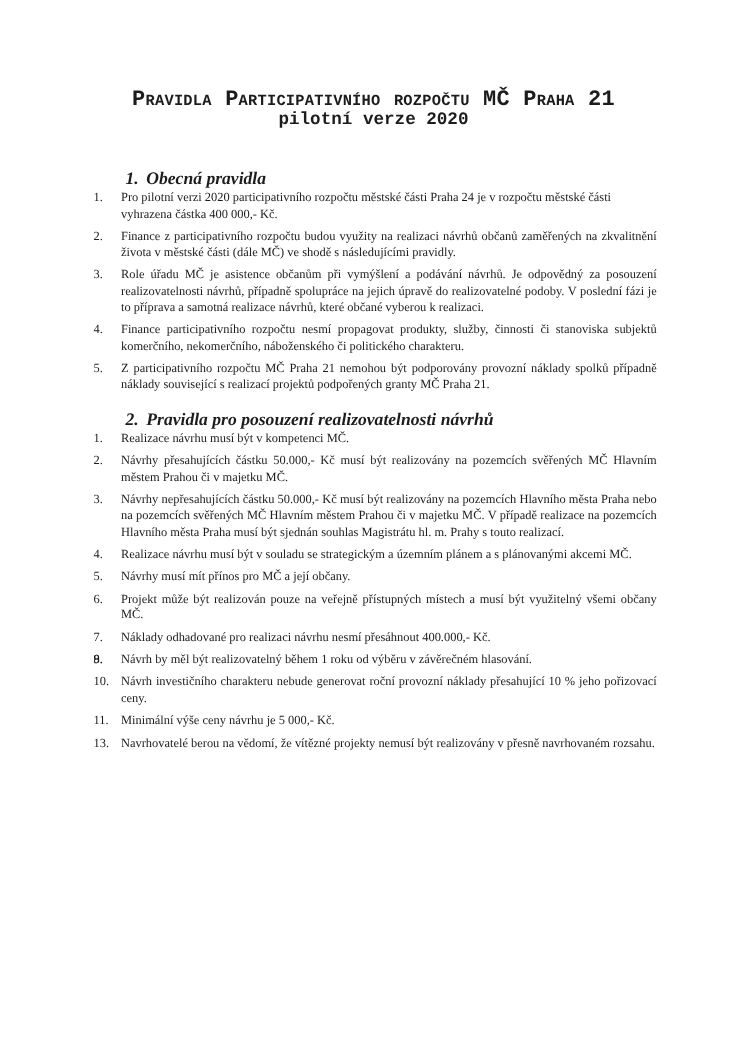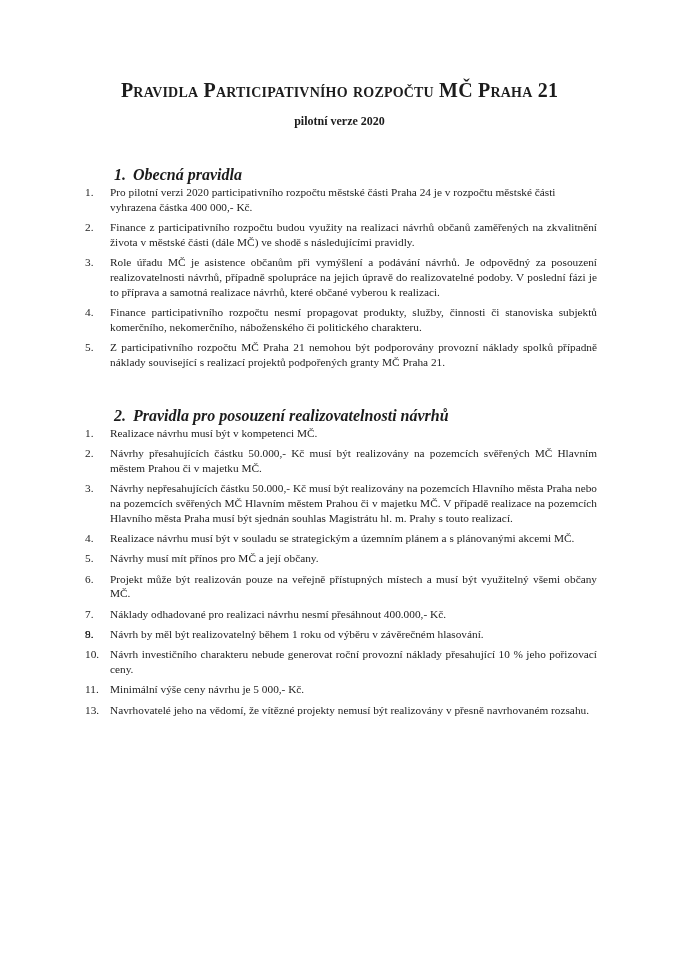--- a/index.html
+++ b/index.html
@@ -7,46 +7,46 @@
   .page {
     width: 679px;
     height: 960px;
     background: #ffffff;
     color: #1c1c1c;
     font-family: "Liberation Serif", serif;
     overflow: hidden;
     margin: 0 auto;
     position: relative;
   }
-  .doc-header { padding-top: 79px; text-align: center; }
+  .doc-header { padding-top: 79px; text-align: center; font-family: Liberation Mono, monospace; }
   .doc-title {
     font-size: 20px;
     line-height: 23px;
     font-weight: 700;
     font-variant: small-caps;
     letter-spacing: 0.2px;
     margin: 0;
   }
   .doc-subtitle {
-    font-size: 12px;
+    font-size: 16px;
     line-height: 14px;
     font-weight: 700;
-    margin: 12px;
+    margin: 0;
   }
   .content { margin: 0 82px 0 85px; }
   .sec-heading {
     font-size: 16px;
     line-height: 15px;
     font-weight: 700;
     font-style: italic;
     margin: 0 0 3px 29px;
   }
   .sec-heading .sec-num { display: inline-block; width: 15px; }
   .sec-1 .sec-heading { margin-top: 39px; }
-  .sec-2 .sec-heading { margin-top: 38px; }
+  .sec-2 .sec-heading { margin-top: 16px; }
   .item {
     position: relative;
     padding-left: 25px;
     font-size: 11.3px;
     line-height: 14.8px;
     margin: 0 0 5.5px 0;
     text-align: justify;
   }
   .item .num { position: absolute; left: 0; top: 0; }
   .item.left-align { text-align: left; }
@@ -133,18 +133,18 @@
       <div class="item">
         <span class="num">10.</span>
         <span class="txt">Návrh investičního charakteru nebude generovat roční provozní náklady přesahující 10 % jeho pořizovací ceny.</span>
       </div>
       <div class="item">
         <span class="num">11.</span>
         <span class="txt">Minimální výše ceny návrhu je 5 000,- Kč.</span>
       </div>
       <div class="item">
         <span class="num">13.</span>
-        <span class="txt">Navrhovatelé jeho na vědomí, že vítězné projekty nemusí být realizovány v přesně navrhovaném rozsahu.</span>
+        <span class="txt">Navrhovatelé berou na vědomí, že vítězné projekty nemusí být realizovány v přesně navrhovaném rozsahu.</span>
       </div>
     </section>
 
   </div>
 </div>
 
 </body></html>

